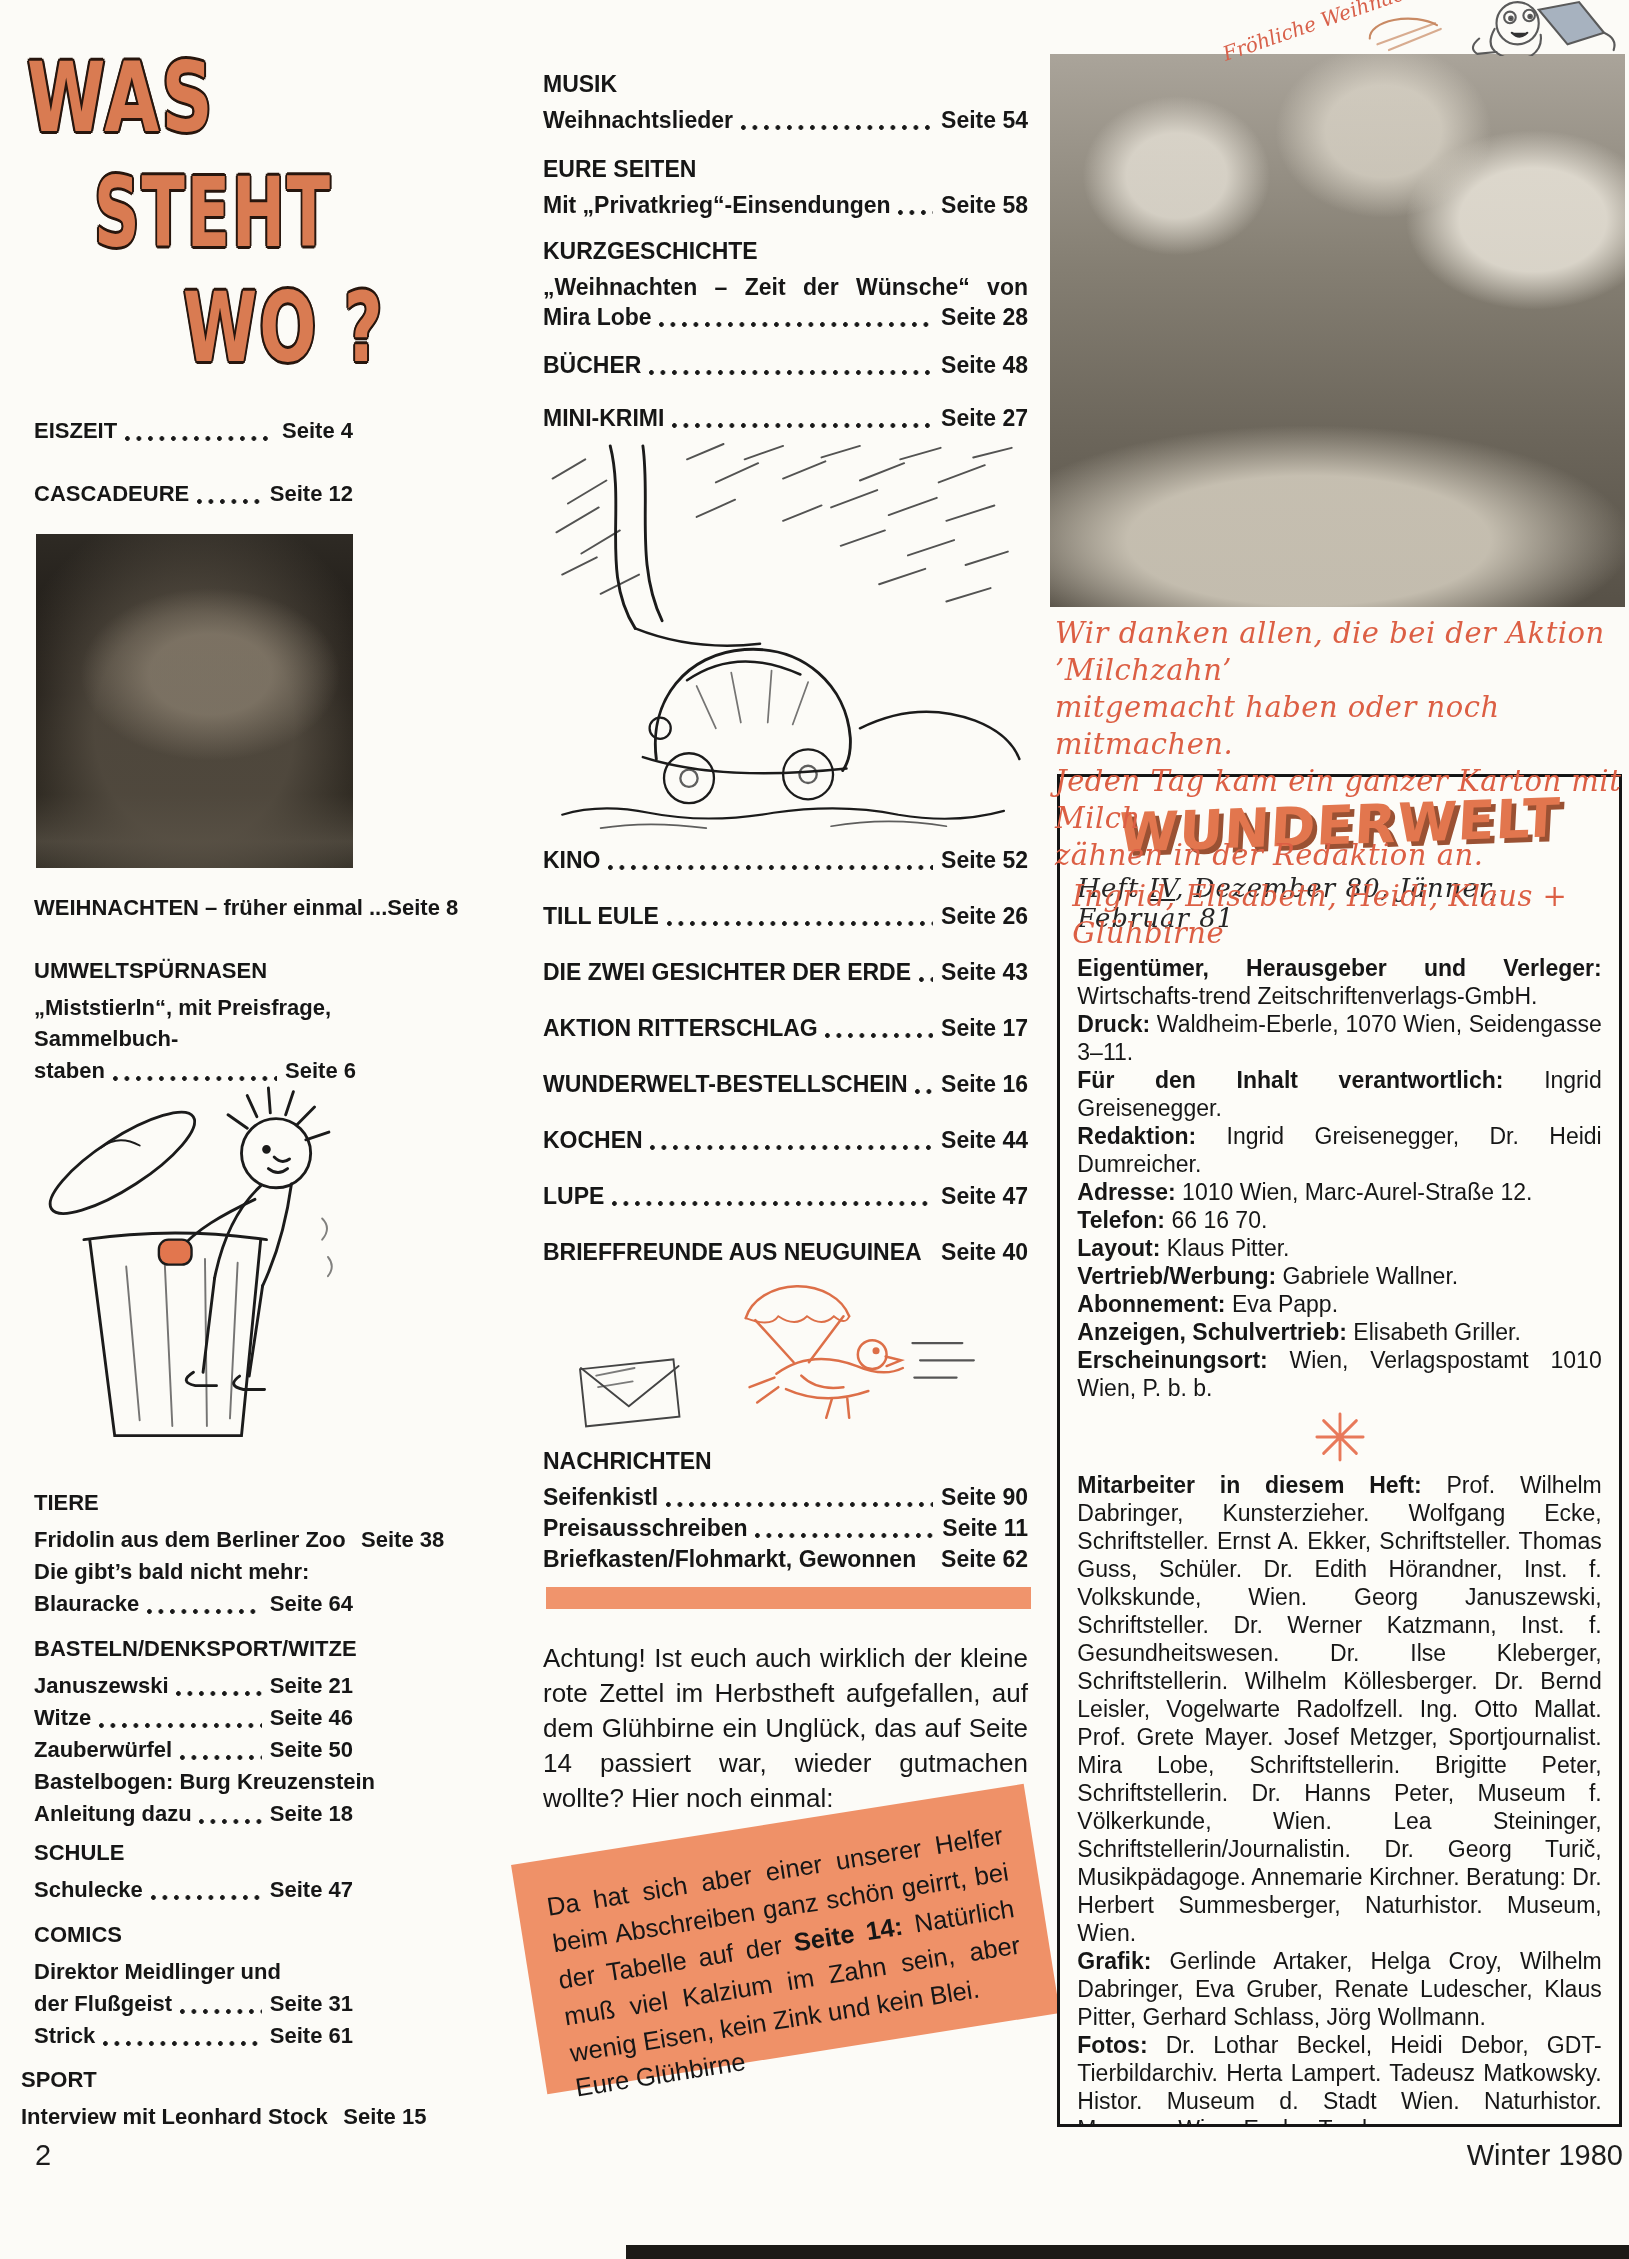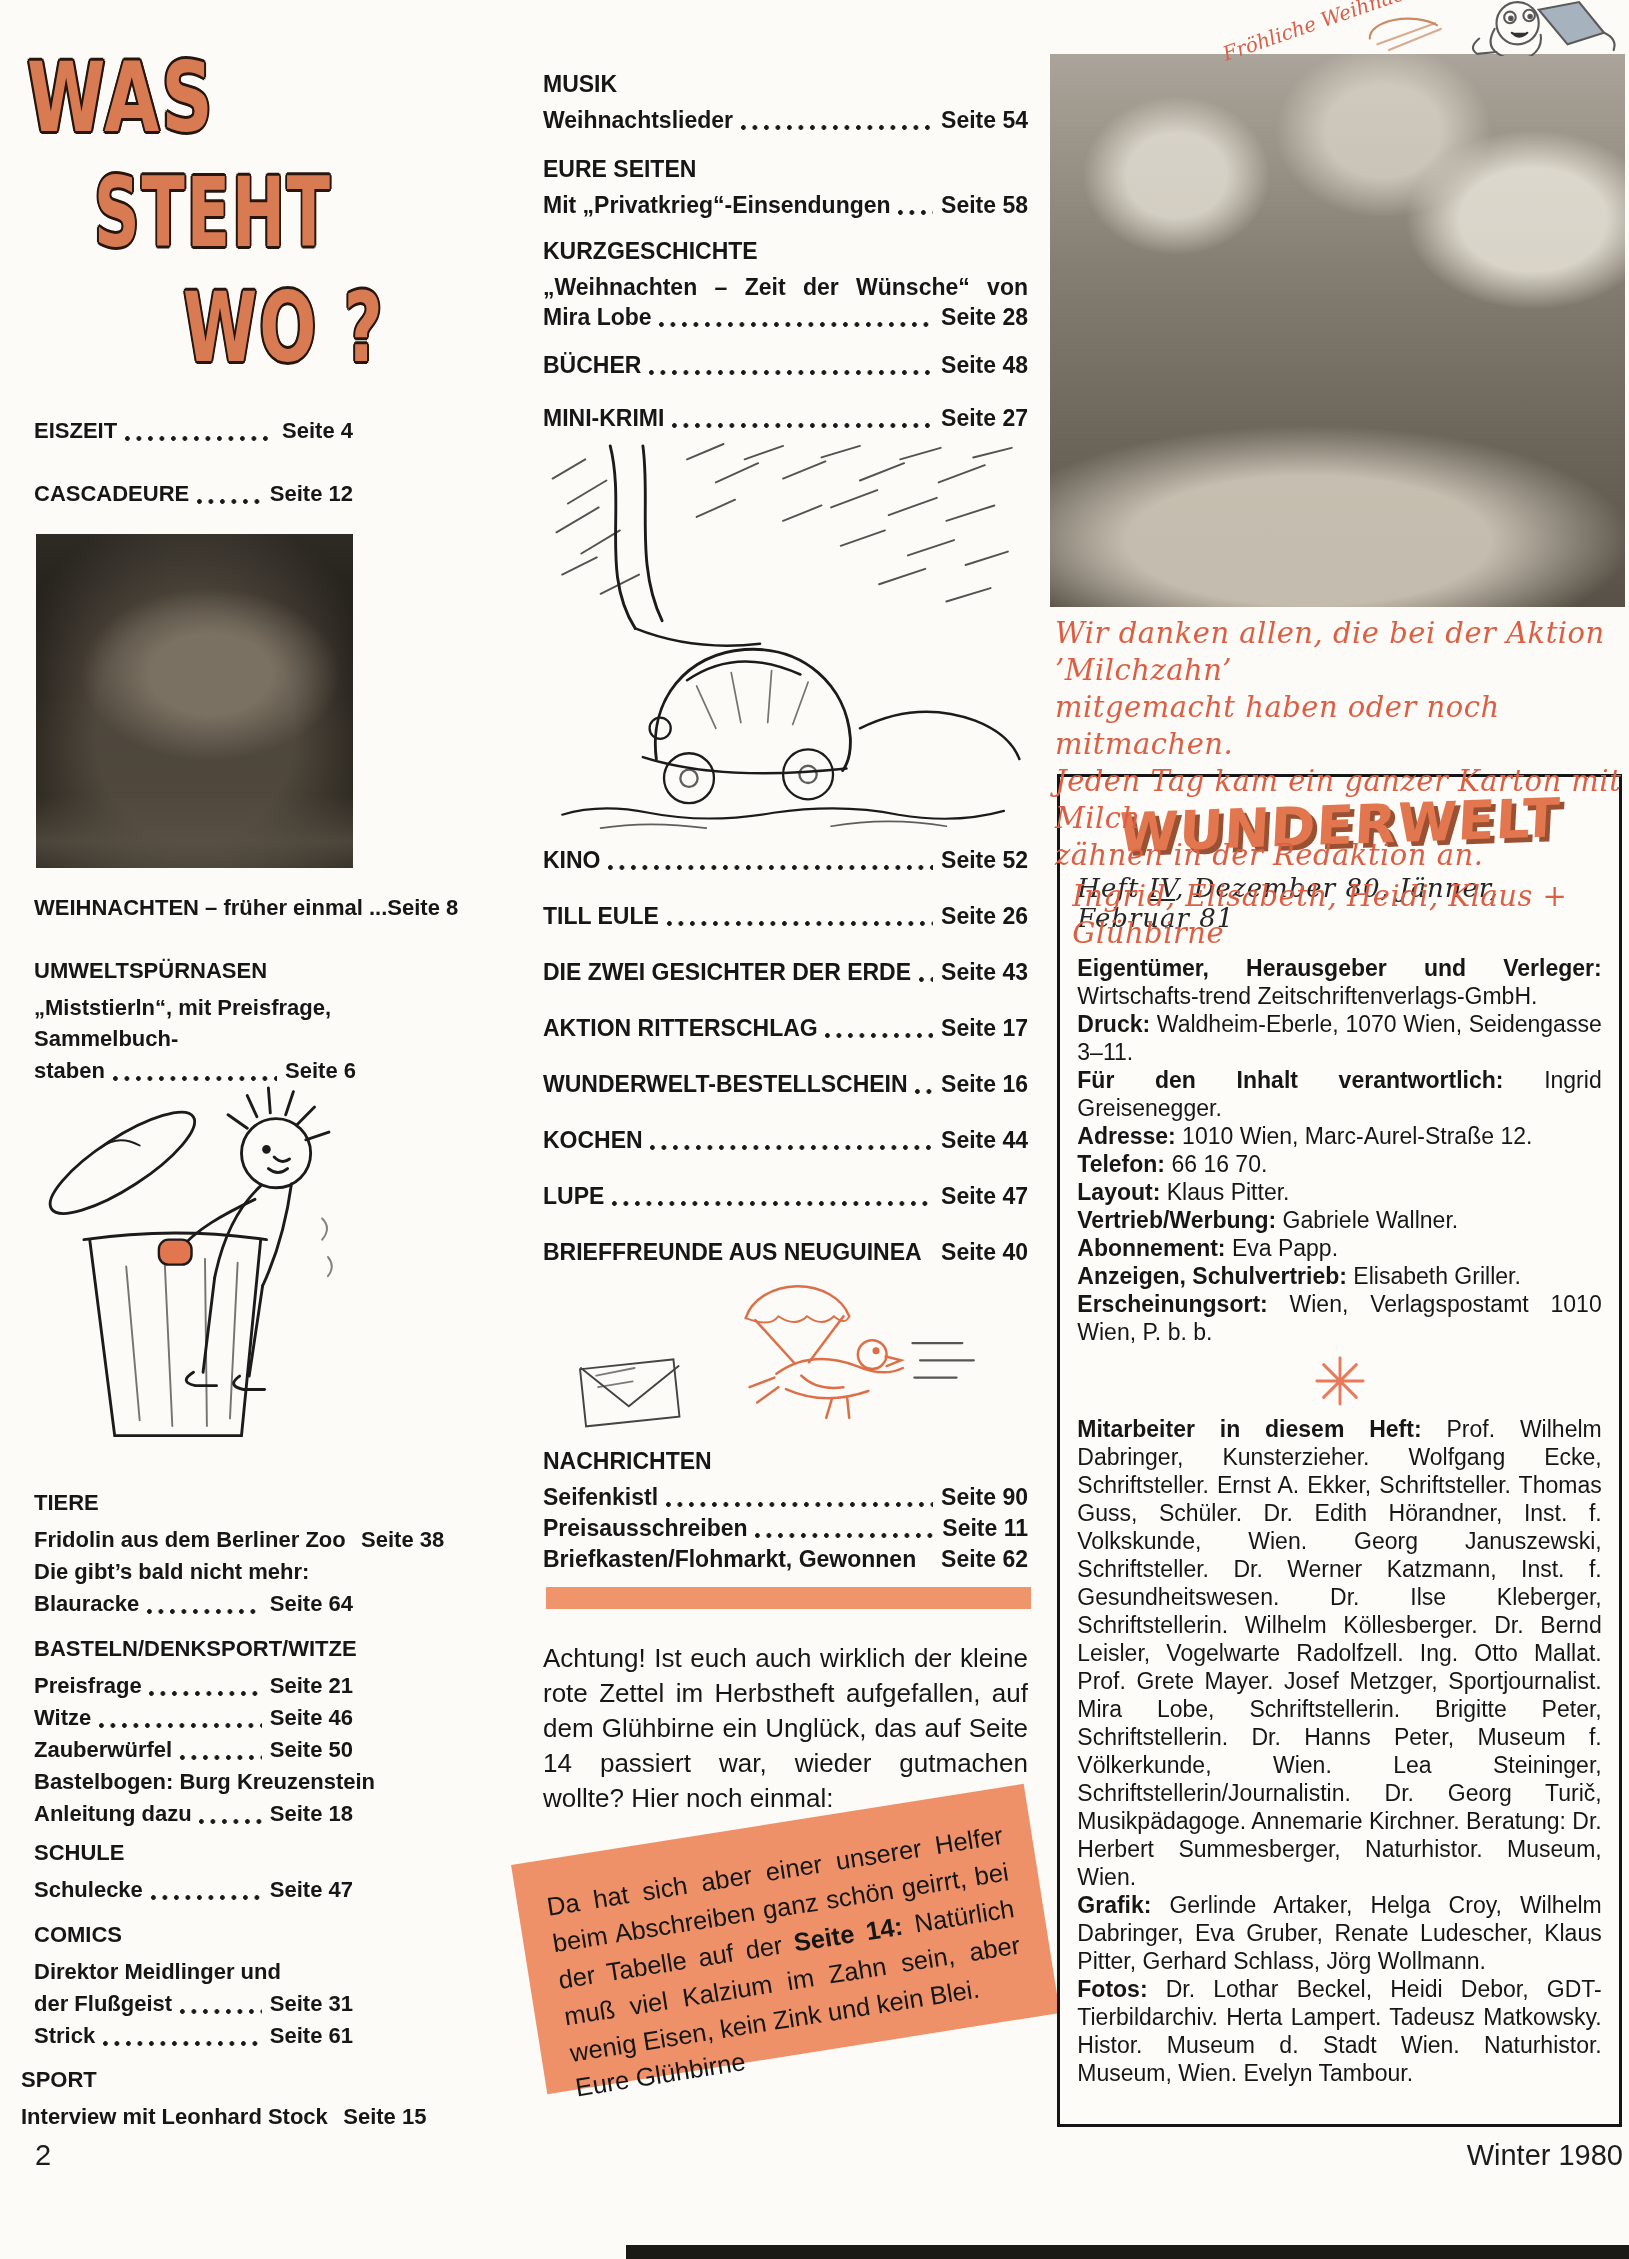--- a/index.html
+++ b/index.html
@@ -142,21 +142,21 @@
   <div class="r">
     <span class="l">Blauracke</span>
     <span class="d"></span>
     <span class="p">Seite 64</span>
   </div>
 </div>
 
 <div class="abs colL gt" style="left:34px;top:1633px;width:319px">
   <div class="hd">BASTELN/DENKSPORT/WITZE</div>
   <div class="r">
-    <span class="l">Preisfrage</span>
+    <span class="l">Januszewski</span>
     <span class="d"></span>
     <span class="p">Seite 21</span>
   </div>
   <div class="r">
     <span class="l">Witze</span>
     <span class="d"></span>
     <span class="p">Seite 46</span>
   </div>
   <div class="r">
     <span class="l">Zauberwürfel</span>
@@ -406,20 +406,21 @@
   <div class="sig">Ingrid, Elisabeth, Heidi, Klaus + Glühbirne</div>
 </div>
 
 <div class="abs box" style="left:1057px;top:774px;width:565px;height:1353px">
   <div class="logo">WUNDERWELT</div>
   <div class="heft"><span>Heft </span><span class="num">IV</span><span>, Dezember 80, Jänner, Februar 81</span></div>
   <div class="imp">
     <p><b>Eigentümer, Herausgeber und Verleger:</b><span> Wirtschafts-trend Zeitschriftenverlags-GmbH.</span></p>
     <p><b>Druck:</b><span> Waldheim-Eberle, 1070 Wien, Seidengasse 3–11.</span></p>
     <p><b>Für den Inhalt verantwortlich:</b><span> Ingrid Greisenegger.</span></p>
+    <p><b>Redaktion:</b><span> Ingrid Greisenegger, Dr. Heidi Dumreicher.</span></p>
     <p><b>Adresse:</b><span> 1010 Wien, Marc-Aurel-Straße 12.</span></p>
     <p><b>Telefon:</b><span> 66 16 70.</span></p>
     <p><b>Layout:</b><span> Klaus Pitter.</span></p>
     <p><b>Vertrieb/Werbung:</b><span> Gabriele Wallner.</span></p>
     <p><b>Abonnement:</b><span> Eva Papp.</span></p>
     <p><b>Anzeigen, Schulvertrieb:</b><span> Elisabeth Griller.</span></p>
     <p><b>Erscheinungsort:</b><span> Wien, Verlagspostamt 1010 Wien, P. b. b.</span></p>
   </div>
   <div class="aster">
     <svg viewBox="0 0 54 54" width="52" height="52" stroke="#e8795a" stroke-width="3" stroke-linecap="round">

